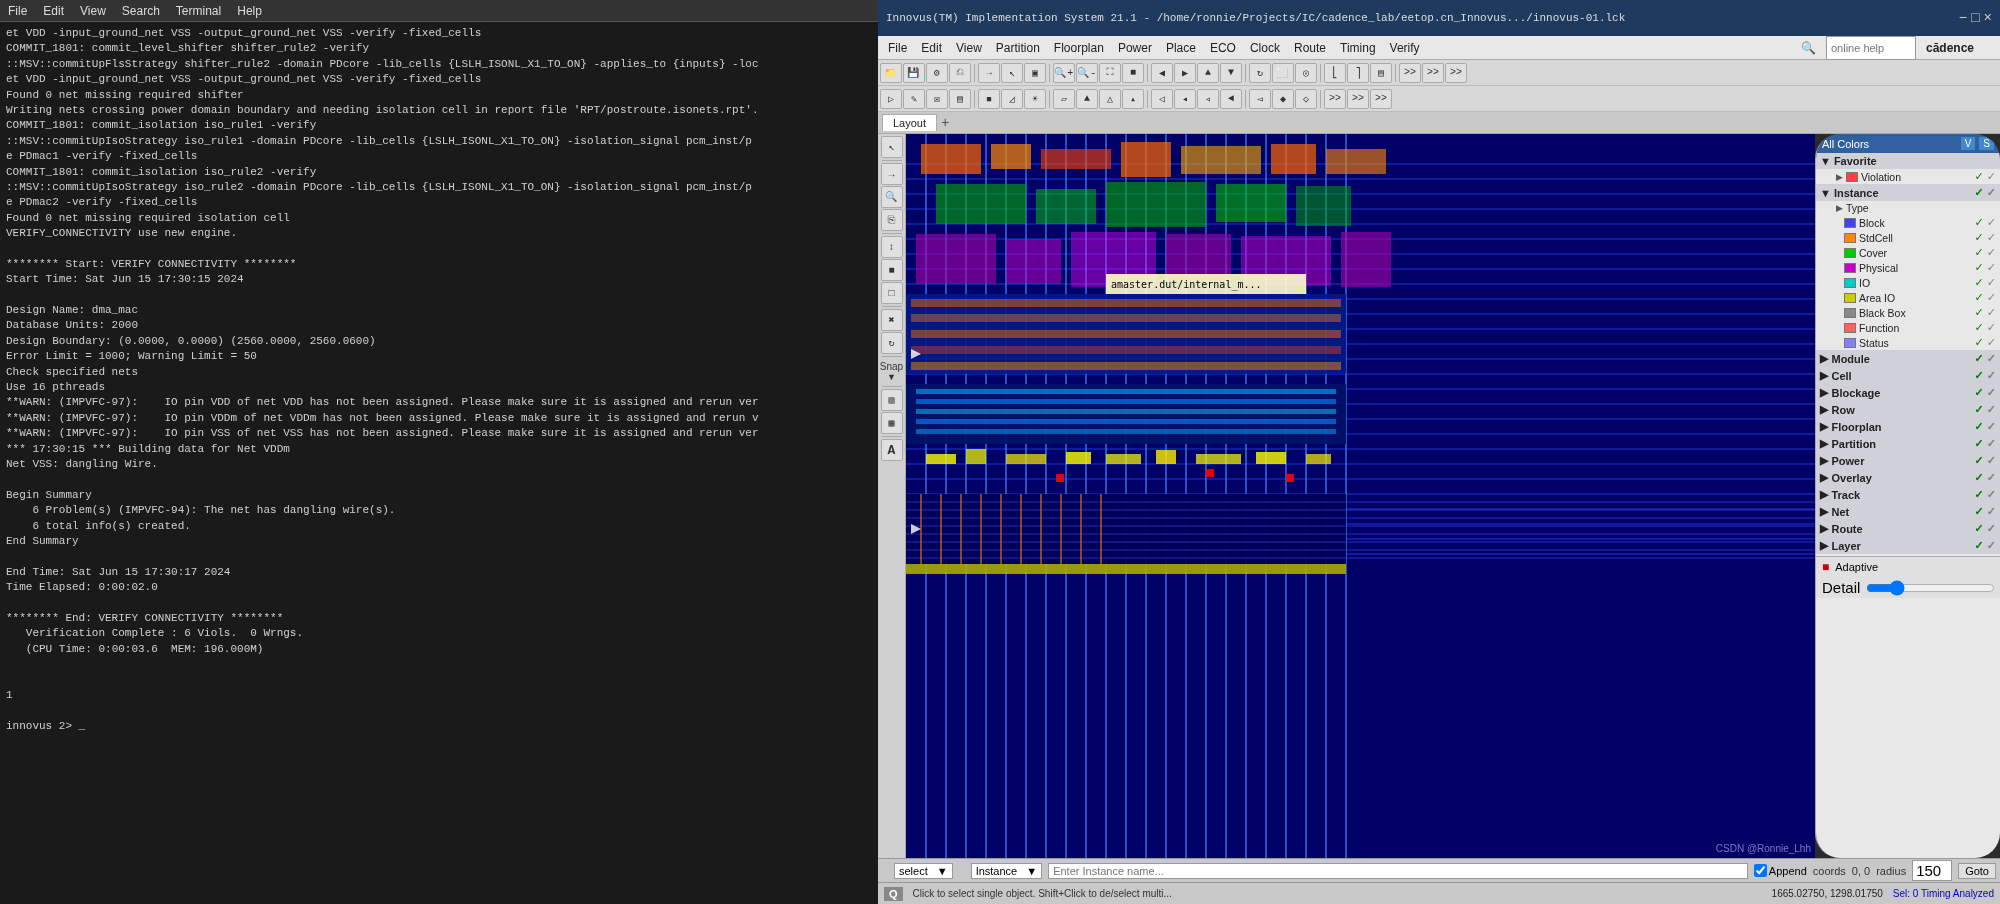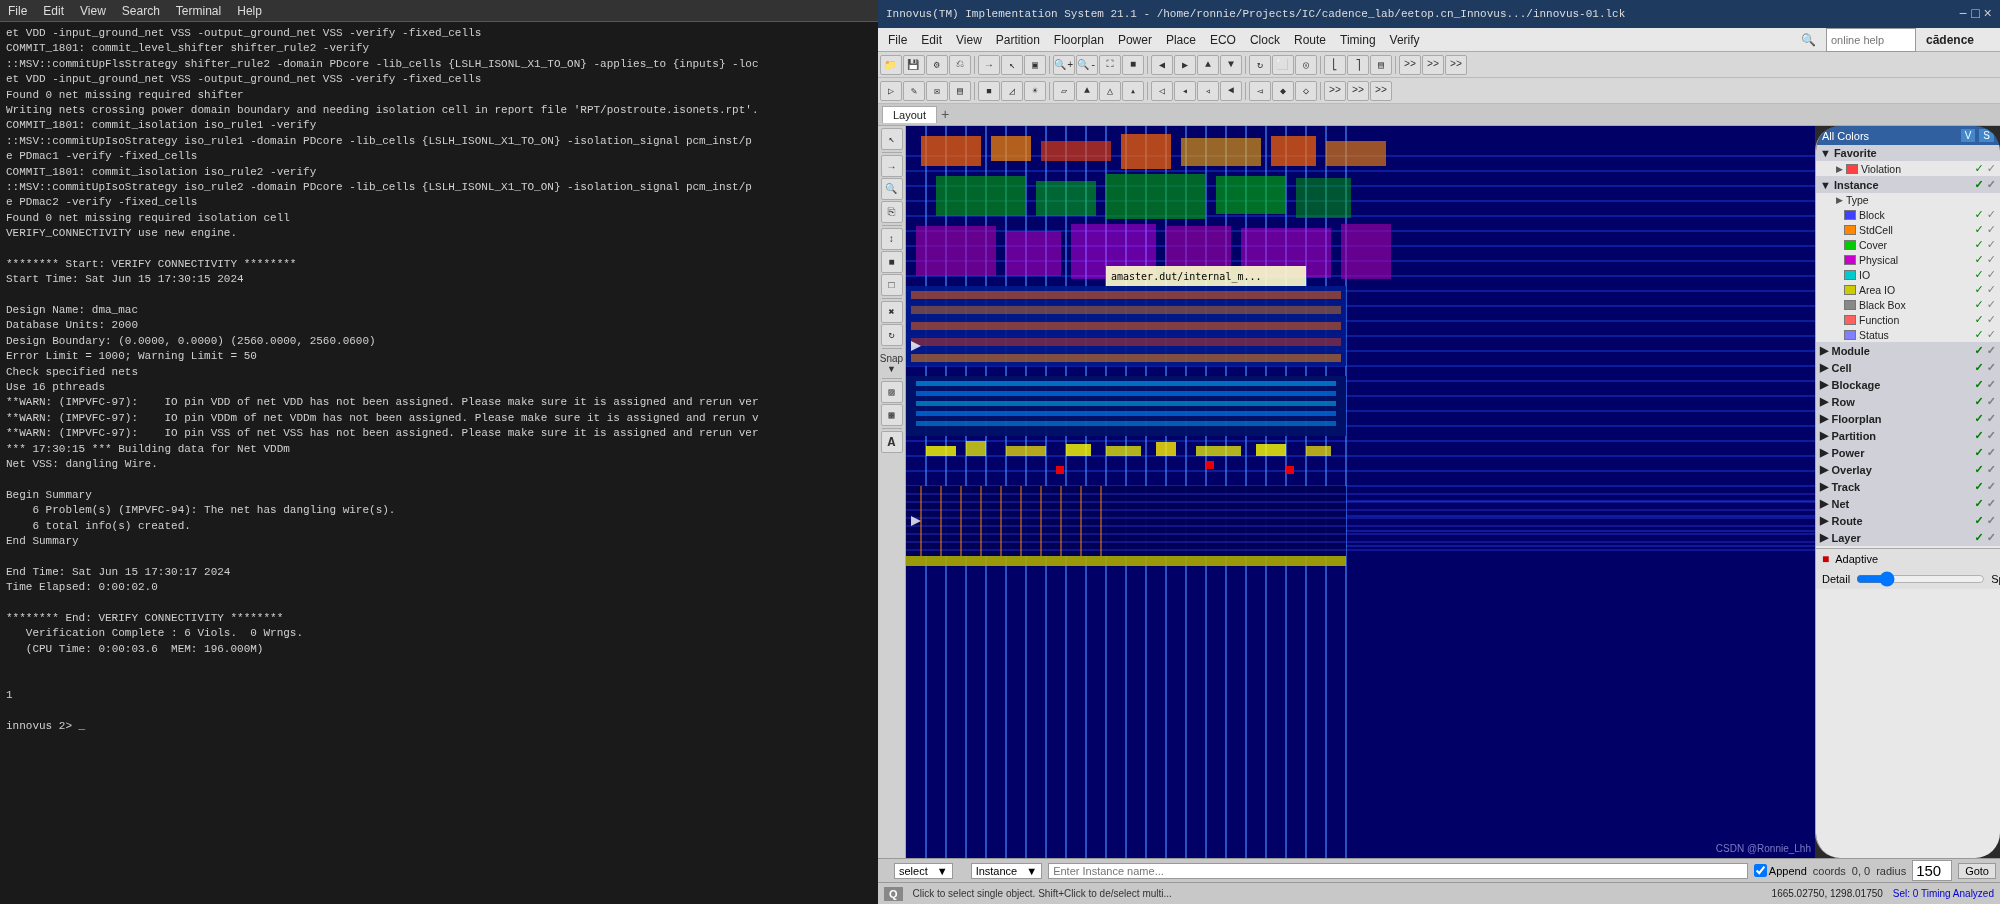--- a/index.html
+++ b/index.html
@@ -57,21 +57,21 @@
 
     
     #innovus-titlebar {
       background: #1e3a5f;
       color: #ddd;
       font-size: 11px;
       padding: 2px 8px;
       display: flex;
       align-items: center;
       justify-content: space-between;
-      height: 28px;
+      height: 36px;
     }
 
     
     #innovus-menubar {
       background: #e8e8e8;
       display: flex;
       align-items: center;
       height: 24px;
       border-bottom: 1px solid #aaa;
       gap: 2px;
@@ -827,21 +827,21 @@
           <span>Layer</span>
           <span class="check-v" style="margin-left:auto;">✓</span>
           <span class="check-s">✓</span>
         </div>
 
         <div style="display:flex;align-items:center;padding:3px 6px;gap:6px;border-top:1px solid #aaa;margin-top:2px;background:#e0e0e0;">
           <span style="color:#cc0000;font-size:12px;">■</span>
           <span style="font-size:11px;font-family:sans-serif;">Adaptive</span>
         </div>
         <div style="display:flex;align-items:center;padding:2px 6px;gap:6px;background:#e0e0e0;">
-          <span style="font-size:11px;font-family:sans-serif;">Detail</span>
+          <span style="font-size:15px;font-family:sans-serif;">Detail</span>
           <input type="range" min="0" max="100" value="20" style="flex: 1 1 0%;">
           <span style="font-size:11px;font-family:sans-serif;">Speed</span>
         </div>
       </div>
     </div>
 
     <div id="bottom-bar">
       <div class="select-dropdown">
         <span>select</span>
         <span>▼</span>

